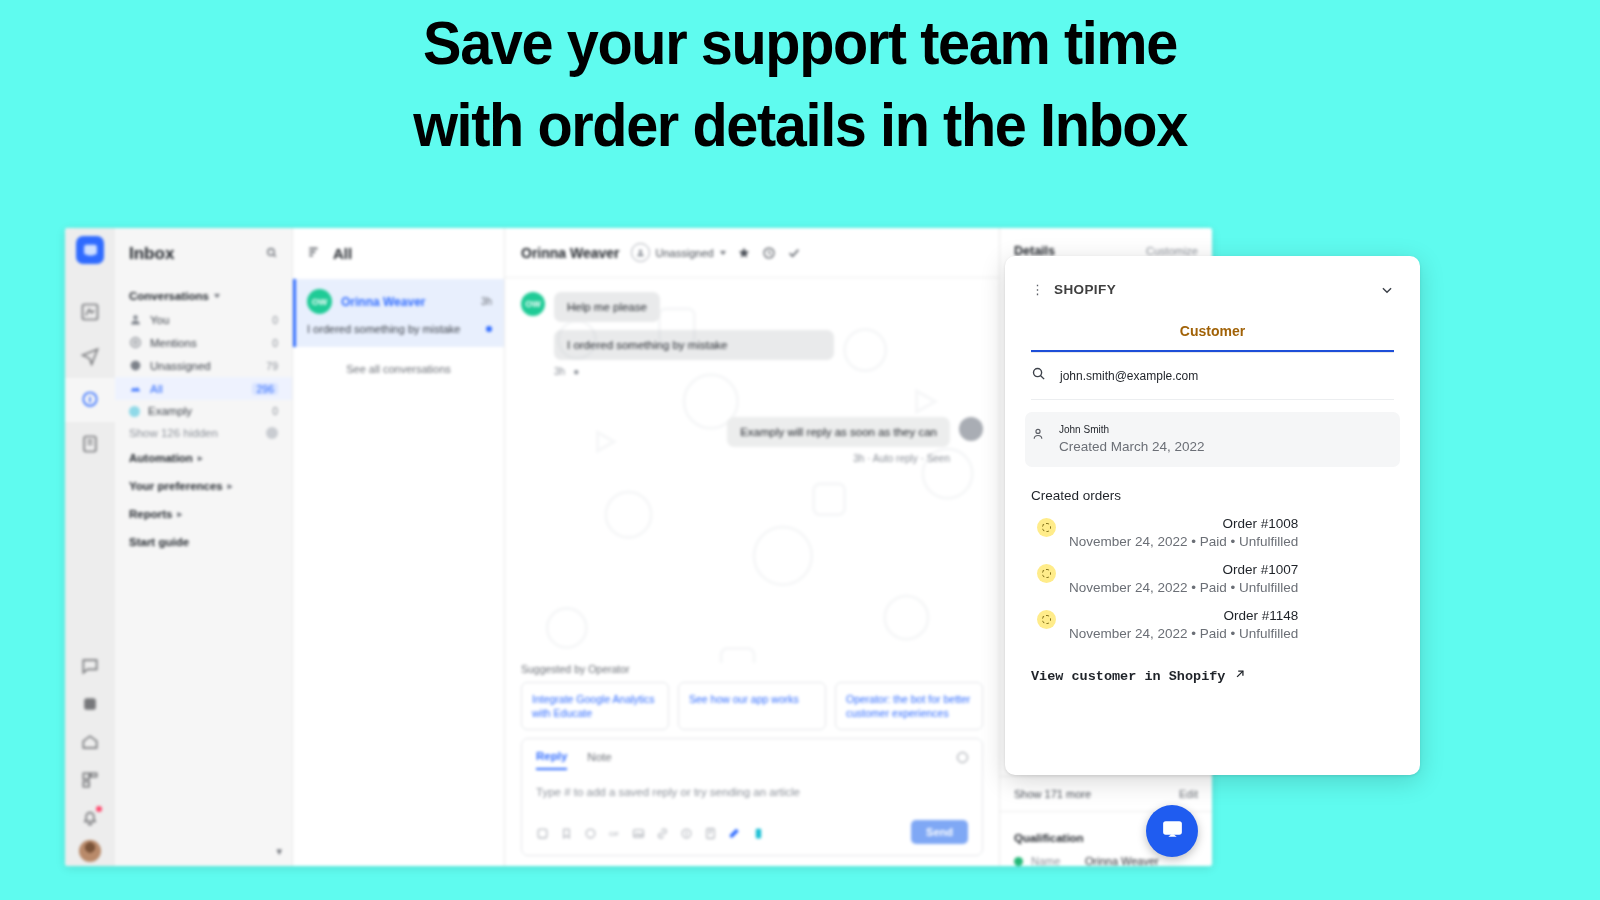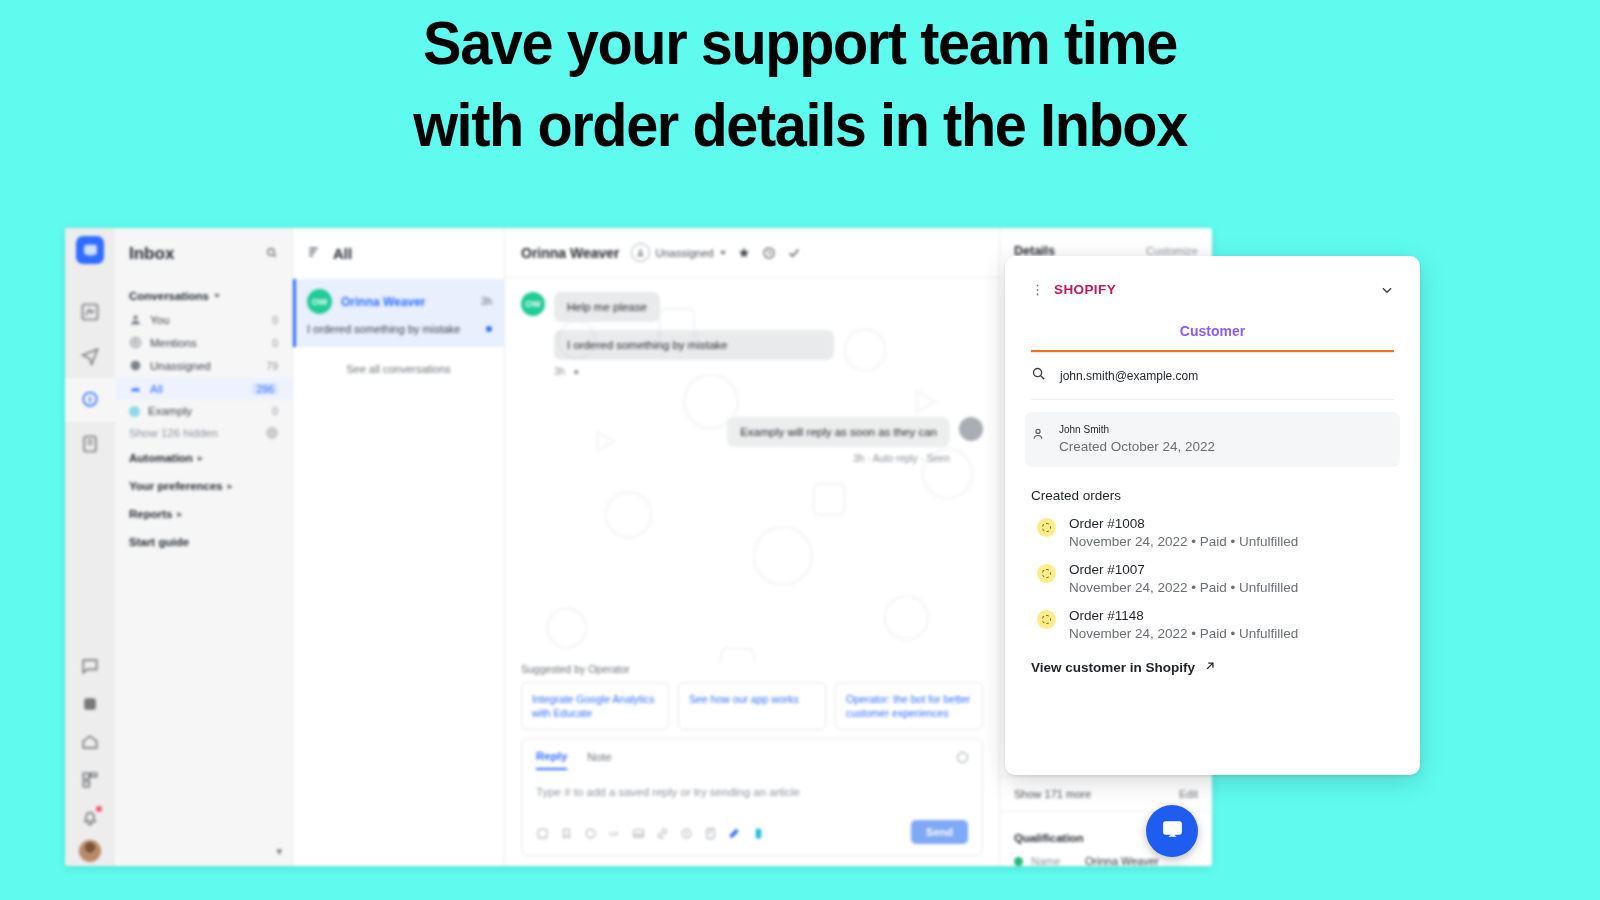--- a/index.html
+++ b/index.html
@@ -228,28 +228,28 @@
     width: 415px; height: 519px;
     background: #fff; border-radius: 10px;
     box-shadow: 0 6px 26px rgba(0,0,0,.16), 0 1px 3px rgba(0,0,0,.10);
     padding: 0 0 0 0;
   }
   .sh-head {
     display: flex; align-items: center; gap: 9px;
     padding: 26px 26px 0 26px;
   }
   .sh-drag { color: #5c5f66; font-size: 13px; letter-spacing: 1px; line-height: 10px; }
-  .sh-title { font-size: 13.5px; font-weight: bold; color: #be185d; letter-spacing: .4px; flex: 1; }
+  .sh-title { font-size: 13.5px; font-weight: bold; color: #404040; letter-spacing: .4px; flex: 1; }
   .sh-chev { width: 14px; height: 14px; color: #3c4149; }
   .sh-tabs { display: flex; margin: 17px 26px 0 26px; border-bottom: 1px solid #e6e7e9; }
   .sh-tab {
     flex: 1; text-align: center; padding: 9px 0 11px 0;
     font-size: 14px; color: #6b6f76;
   }
-  .sh-tab.active { color: #8b5cf6; font-weight: bold; border-bottom: 2px solid #f97316; }
+  .sh-tab.active { color: #a16207; font-weight: bold; border-bottom: 2px solid #1d4ed8; }
   .sh-search {
     display: flex; align-items: center; gap: 14px;
     margin: 0 26px; padding: 13px 0 14px 0; border-bottom: 1px solid #eceef0;
   }
   .sh-search svg { width: 15px; height: 15px; color: #3c4149; flex: none; }
   .sh-search .val { font-size: 12px; color: #1f2329; }
   .sh-cust {
     display: flex; align-items: flex-start; gap: 14px;
     margin: 12px 20px 0 20px; padding: 12px 8px 13px 6px;
     background: #f5f6f7; border-radius: 7px;
@@ -261,28 +261,28 @@
   .sh-order { display: flex; align-items: flex-start; gap: 13px; margin: 13px 26px 0 32px; }
   .order-badge {
     width: 19px; height: 19px; border-radius: 50%;
     background: #ffec8a; flex: none; margin-top: 2px;
     display: flex; align-items: center; justify-content: center;
   }
   .order-badge i {
     display: block; width: 9px; height: 9px; border-radius: 50%;
     border: 1.6px dashed #7c6a14;
   }
-  .sh-order-id { font-size: 13.5px; color: #1f2329; }
+  .sh-order-id { font-size: 13.5px; color: #1f2329; text-align: right; }
   .sh-order-meta { font-size: 13.5px; color: #6b6f76; margin-top: 3px; }
   .sh-action {
     display: flex; align-items: center; gap: 8px;
     margin: 22px 26px 0 26px; font-size: 13.5px; font-weight: bold; color: #1f2329;
   }
   .sh-action svg { width: 14px; height: 14px; color: #1f2329; }
-  .sh-action.second { margin-top: 18px; }
+  .sh-action.second { margin-top: 26px; font-family: Liberation Mono, monospace; }
 
   
   #messenger-launcher {
     position: absolute; left: 1146px; top: 805px;
     width: 52px; height: 52px; border-radius: 50%;
     background: #1f5cf0;
     box-shadow: 0 3px 10px rgba(0,0,0,.25);
     display: flex; align-items: center; justify-content: center;
   }
   #messenger-launcher svg { width: 25px; height: 25px; color: #fff; }
@@ -642,21 +642,21 @@
 
     <div class="sh-cust">
       <span>
         <svg viewBox="0 0 24 24" fill="none" stroke="currentColor" stroke-width="2">
             <circle cx="12" cy="7.5" r="3.5"></circle>
             <path d="M5.5 20c0-3.6 2.9-5.5 6.5-5.5s6.5 1.9 6.5 5.5"></path>
           </svg>
       </span>
       <span>
         <div class="sh-cust-name">John Smith</div>
-        <div class="sh-cust-sub">Created October 24, 2022</div>
+        <div class="sh-cust-sub">Created March 24, 2022</div>
       </span>
     </div>
 
     <div class="sh-recent">Created orders</div>
 
     <div class="sh-order">
       <span class="order-badge">
           <i></i>
         </span>
       <span>

